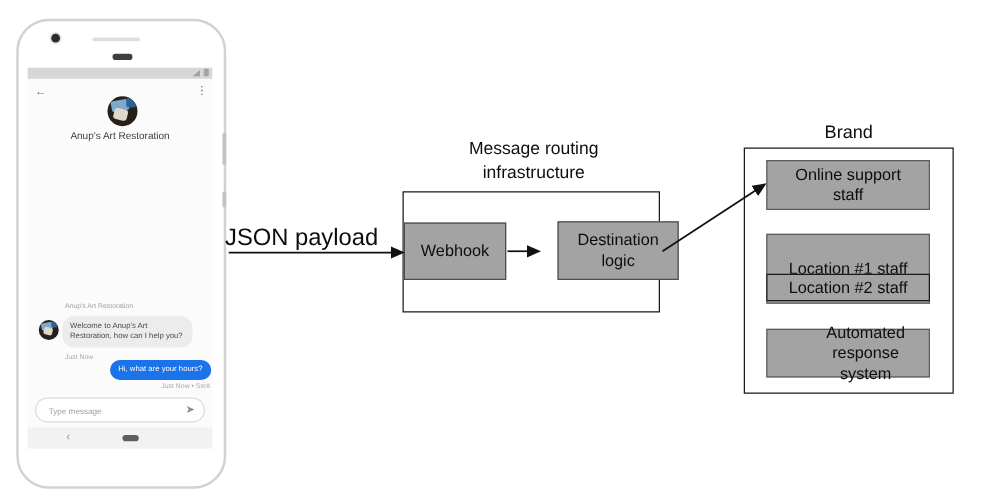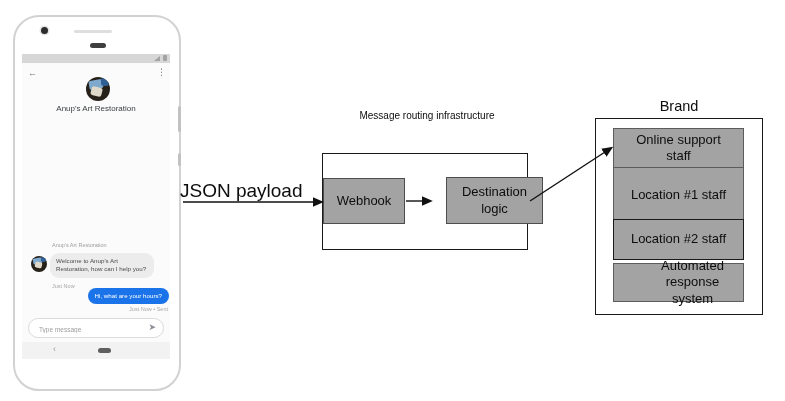--- a/index.html
+++ b/index.html
@@ -53,34 +53,34 @@
   .composer input::placeholder{color:#9e9e9e;}
   .send-ic{position:absolute;right:7px;top:4px;font-size:9px;color:#8a9096;line-height:1;}
 
   .navbar{position:absolute;left:0;top:288px;width:148px;height:17px;background:#f2f2f2;}
   .nav-back{position:absolute;left:31px;top:3px;font-size:9px;color:#9a9a9a;line-height:1;}
   .nav-home{position:absolute;left:76px;top:6px;width:13px;height:5px;border-radius:2.5px;background:#5f5f5f;}
 
   
   .dlabel{position:absolute;color:#0d0d0d;}
   .json-label{left:180px;top:180px;width:130px;text-align:left;font-size:19px;}
-  .routing-title{left:352px;top:109px;width:150px;text-align:center;font-size:10px;line-height:1.33;}
+  .routing-title{left:352px;top:109px;width:150px;text-align:center;font-size:14px;line-height:1.33;}
   .brand-title{left:629px;top:98px;width:100px;text-align:center;font-size:14.5px;}
 
   .dbox{position:absolute;background:#a3a3a3;box-sizing:border-box;
     display:flex;align-items:center;justify-content:center;text-align:center;
     font-size:13px;line-height:1.25;color:#0d0d0d;}
   .routing-outer{left:322px;top:153px;width:206px;height:97px;border:1.5px solid #1a1a1a;background:transparent;}
   .webhook-box{left:323px;top:178px;width:82px;height:46px;border:1.5px solid #4d4d4d;}
   .dest-box{left:446px;top:177px;width:97px;height:47px;border:1.5px solid #4d4d4d;padding:0 6px;}
   .brand-outer{left:595px;top:118px;width:168px;height:197px;border:1.5px solid #1a1a1a;background:transparent;}
   .brand-item{left:613px;width:131px;border:1.5px solid #5c5c5c;padding:0 13px;}
   .bi-0{top:128px;height:40px;}
-  .bi-1{top:167px;height:56px;}
-  .bi-2{top:219px;height:41px;border-color:#1a1a1a;}
+  .bi-1{top:187px;height:56px;}
+  .bi-2{top:219px;height:22px;border-color:#1a1a1a;}
   .bi-3{top:263px;height:39px;padding-left:41px;}
 
   .arrows{position:absolute;left:0;top:0;width:785px;height:401px;pointer-events:none;}
 </style>
 </head>
 <body>
 
 <div id="canvas">
 
   <div class="phone">

